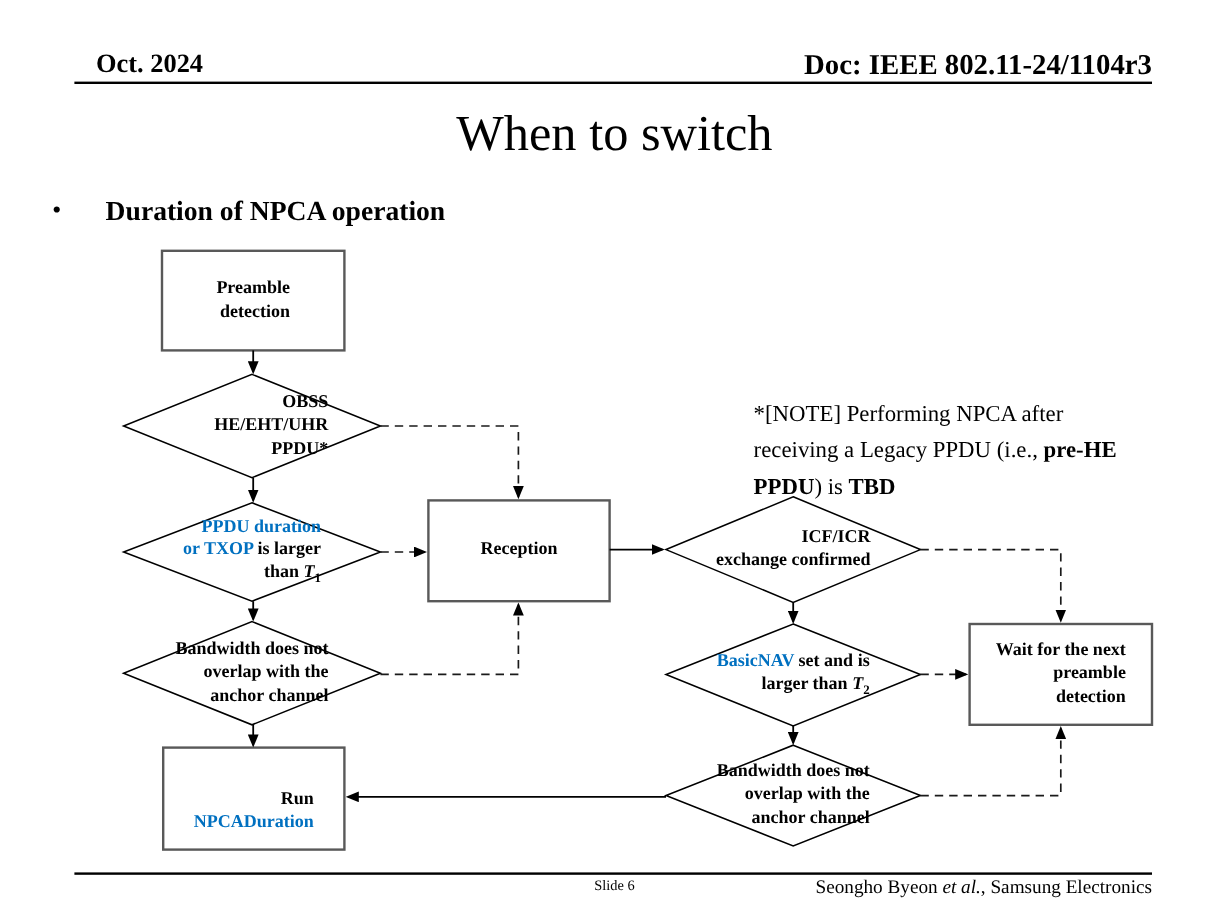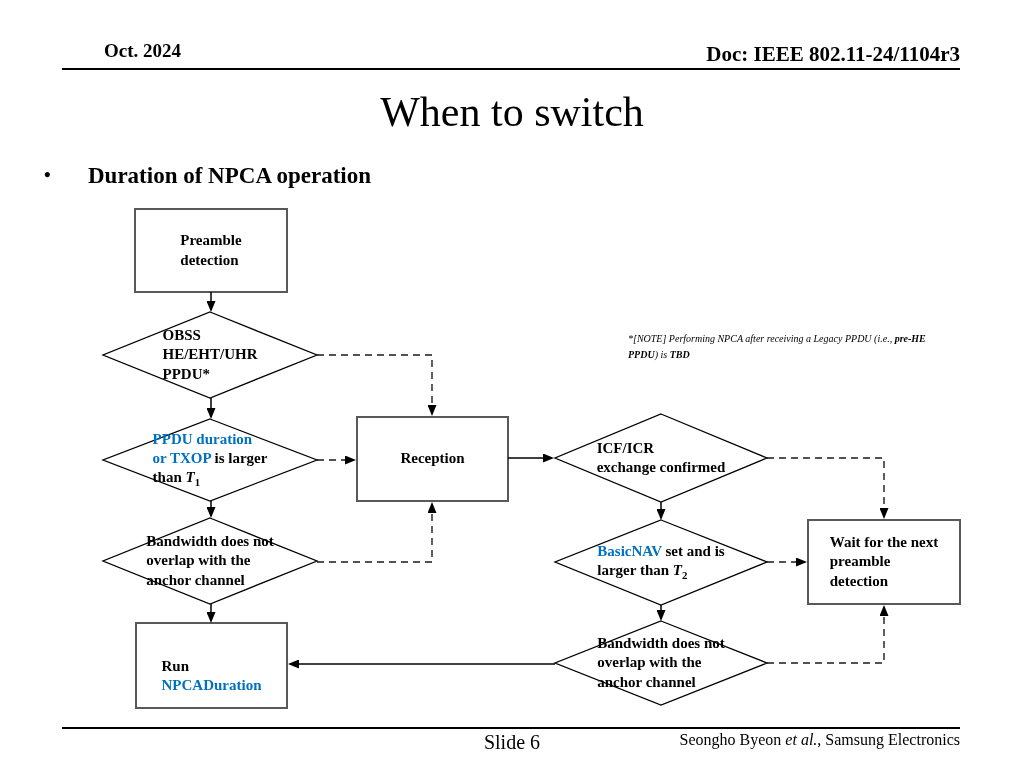--- a/index.html
+++ b/index.html
@@ -1,50 +1,50 @@
 <!DOCTYPE html>
 <html style="--accent: #0070C0;"><head>
 <meta charset="utf-8">
 <style>
   :root { --accent: #0070C0; }
   * { margin: 0; padding: 0; box-sizing: border-box; }
   html, body { width: 1024px; height: 768px; background: #ffffff; overflow: hidden; }
   body { font-family: "Liberation Serif", serif; color: #000; position: relative; }
 
   
-  .hdr-date { position: absolute; left: 80px; top: 40px; font-size: 19px; font-weight: bold; margin-left: 24px; }
-  .hdr-doc  { position: absolute; right: 64px; top: 42px; font-size: 21px; font-weight: bold; }
+  .hdr-date { position: absolute; left: 80px; top: 40px; font-size: 22px; font-weight: bold; }
+  .hdr-doc  { position: absolute; right: 64px; top: 42px; font-size: 24px; font-weight: bold; }
   .hdr-rule { position: absolute; left: 62px; top: 68px; width: 898px; border-top: 2px solid #000; }
 
   
   .slide-title { position: absolute; left: 0; top: 88px; width: 1024px; text-align: center;
                  font-size: 42px; font-weight: normal; }
   .bullet-row { position: absolute; left: 44px; top: 163px; font-size: 23px; font-weight: bold; }
   .bullet-row .marker { display: inline-block; width: 44px; font-size: 19px; vertical-align: 2px; }
 
   
   .flow-svg { position: absolute; left: 0; top: 0; width: 1024px; height: 768px; }
 
   
   .node-label { position: absolute; display: flex; align-items: center; justify-content: center;
-                text-align: left; font-size: 15px; font-weight: bold; line-height: 1.28; }
+                text-align: right; font-size: 15px; font-weight: bold; line-height: 1.28; }
   .prelabel { white-space: pre-line; }
   .blue { color: var(--accent, #0070C0); }
   .blue-italic { color: var(--accent, #0070C0); }
   .var-t { font-style: italic; }
   sub { font-size: 0.72em; }
 
   
   .note { position: absolute; left: 628px; top: 331px; width: 318px;
-          font-size: 10px; line-height: 1.6; font-style: italic; }
+          font-size: 19px; line-height: 1.6; }
   .note b { font-weight: bold; }
 
   
   .ftr-rule { position: absolute; left: 62px; top: 727px; width: 898px; border-top: 2px solid #000; }
-  .ftr-slide { position: absolute; left: 0; top: 731px; width: 1024px; text-align: center; font-size: 20px; }
+  .ftr-slide { position: absolute; left: 0; top: 731px; width: 1024px; text-align: center; font-size: 12px; }
   .ftr-author { position: absolute; right: 64px; top: 731px; font-size: 16px; margin-left: 48px; }
   .ftr-author .etal { font-style: italic; }
 </style>
 </head>
 <body>
 
 <div class="hdr-date">Oct. 2024</div>
 <div class="hdr-doc">Doc: IEEE 802.11-24/1104r3</div>
 <div class="hdr-rule"></div>
 
@@ -85,21 +85,21 @@
   <polyline points="317,460 354,460" fill="none" stroke="#1a1a1a" stroke-width="1.4" stroke-dasharray="7 5" marker-end="url(#arr)"></polyline>
   <polyline points="317,562 432,562 432,504" fill="none" stroke="#1a1a1a" stroke-width="1.4" stroke-dasharray="7 5" marker-end="url(#arr)"></polyline>
   <polyline points="767,458 884,458 884,517" fill="none" stroke="#1a1a1a" stroke-width="1.4" stroke-dasharray="7 5" marker-end="url(#arr)"></polyline>
   <polyline points="767,562 805,562" fill="none" stroke="#1a1a1a" stroke-width="1.4" stroke-dasharray="7 5" marker-end="url(#arr)"></polyline>
   <polyline points="767,663 884,663 884,607" fill="none" stroke="#1a1a1a" stroke-width="1.4" stroke-dasharray="7 5" marker-end="url(#arr)"></polyline>
 </svg>
 
 <div class="node-label prelabel" style="left:135px; top:209px; width:152px; height:83px;">Preamble
 detection</div>
 
-<div class="node-label prelabel" style="left:103px; top:312px; width:214px; height:86px;">OBSS
+<div class="node-label prelabel" style="left:119px; top:312px; width:214px; height:86px;">OBSS
 HE/EHT/UHR
 PPDU*</div>
 
 <div class="node-label" style="left:110px; top:419px; width:200px; height:82px;">
   <div>
     <span class="blue">PPDU duration</span><br>
     <span class="blue">or TXOP</span><span> is larger</span><br>
     <span>than </span><span class="var-t">T</span><sub>1</sub>
   </div>
 </div>

